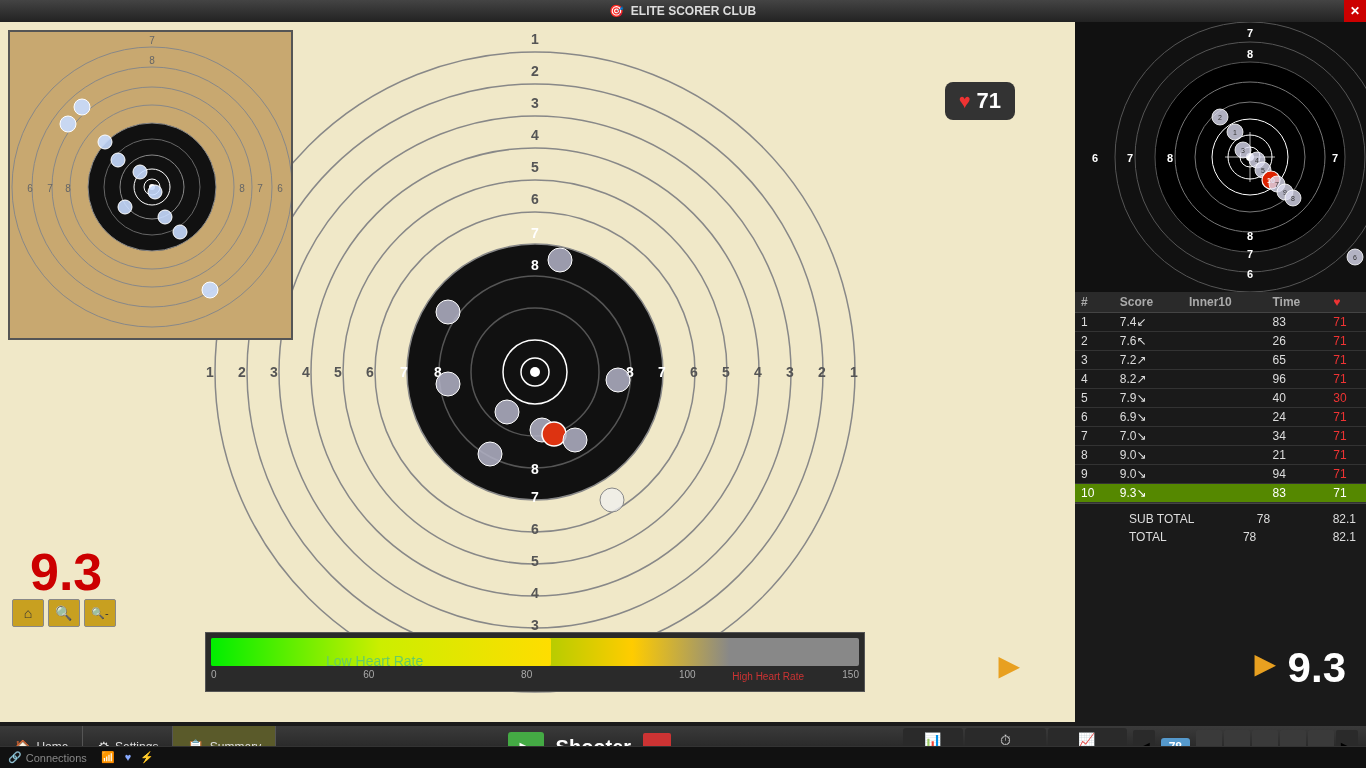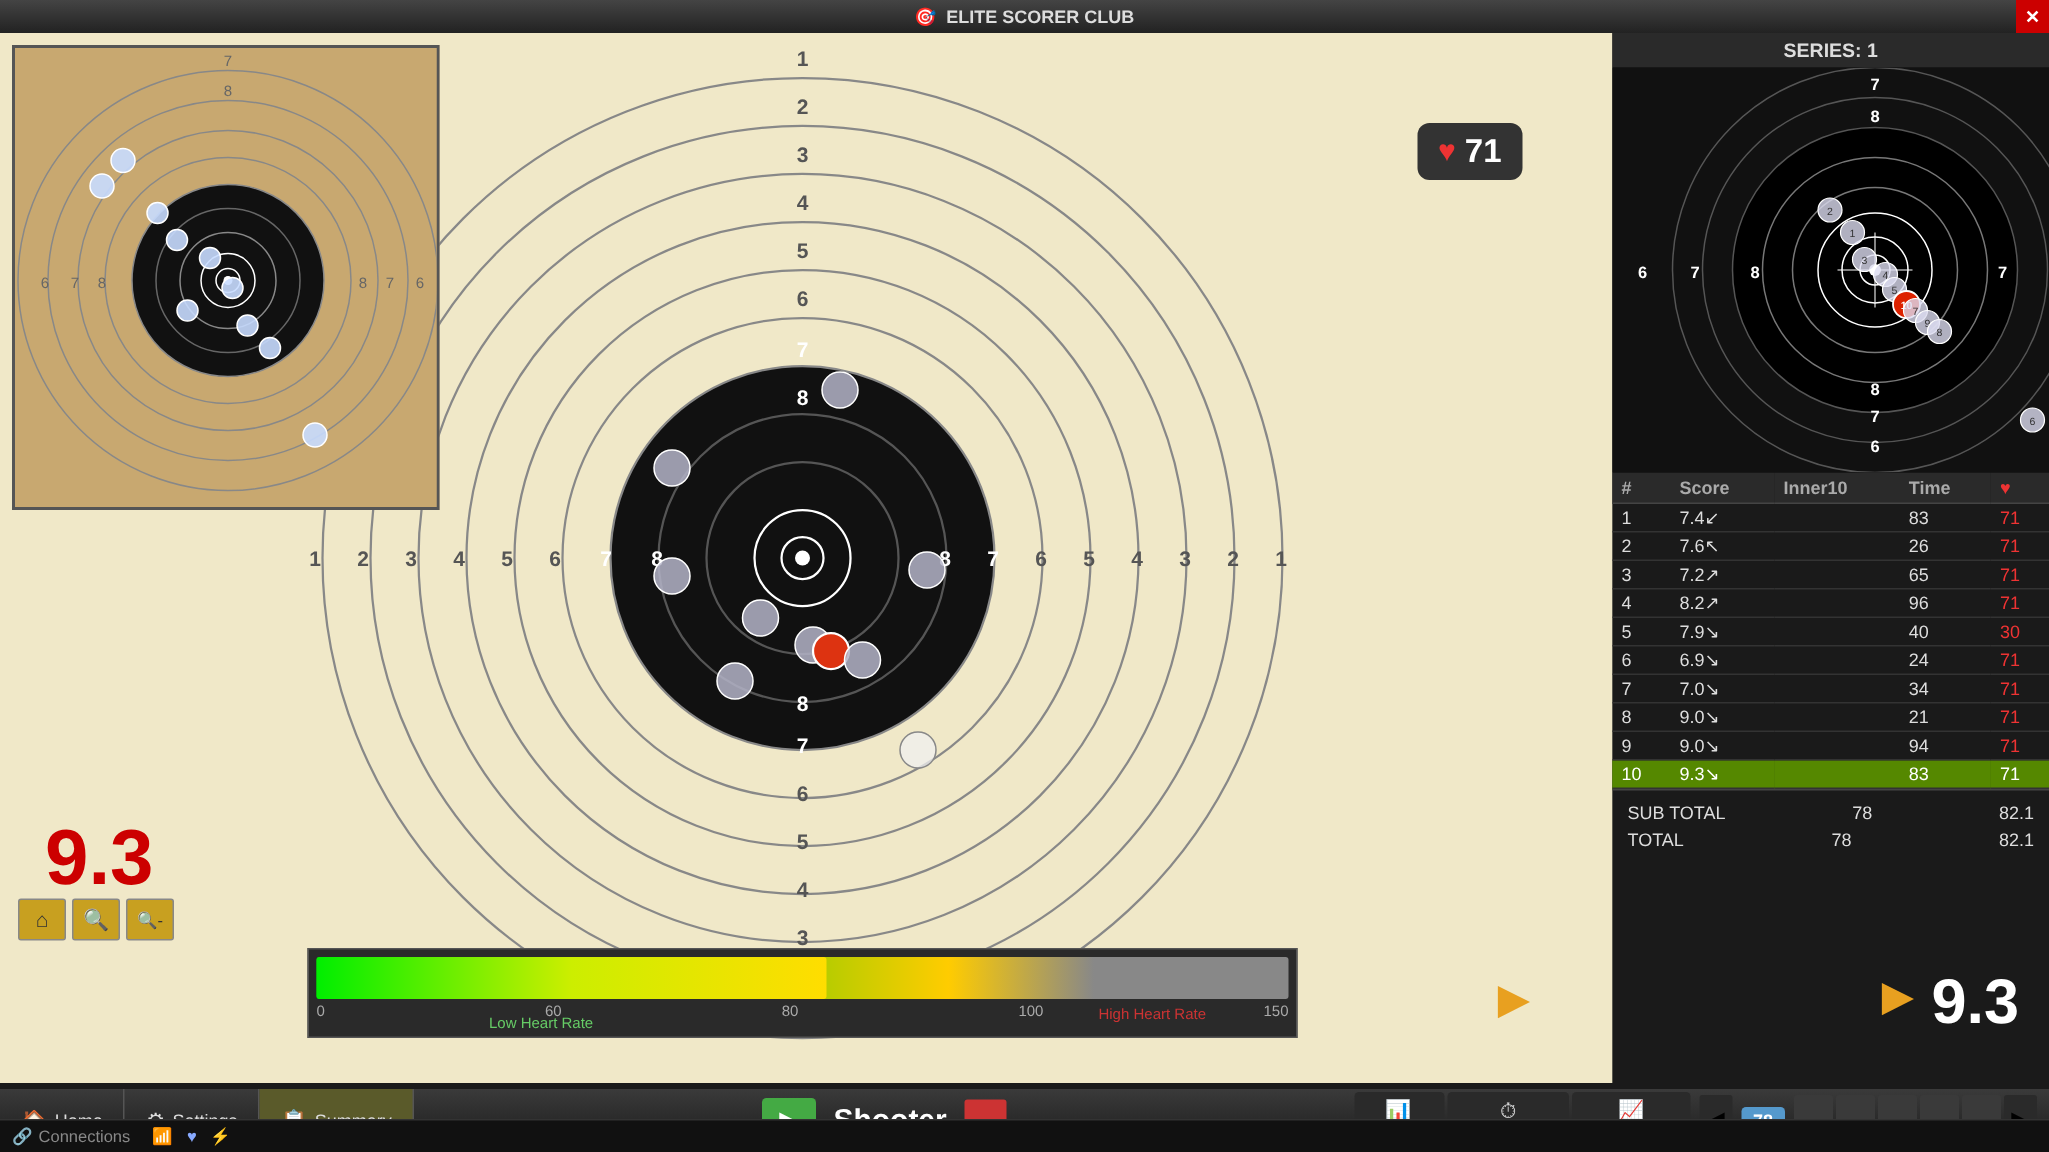--- a/index.html
+++ b/index.html
@@ -69,21 +69,21 @@
     #hr-bar-fill {
       position: absolute; top: 5px; left: 5px; width: 340px; height: 28px;
       background: linear-gradient(to right, #00ee00, #ccee00, #ffdd00);
       border-radius: 2px;
     }
     #hr-labels {
       position: absolute; top: 36px; left: 5px; right: 5px;
       display: flex; justify-content: space-between;
       color: #aaa; font-size: 10px;
     }
-    #hr-low { position: absolute; top: 44px; left: 120px; color: #66cc66; font-size: 10px; }
+    #hr-low { position: absolute; top: 20px; left: 120px; color: #66cc66; font-size: 14px; }
     #hr-high { position: absolute; top: 38px; right: 60px; color: #cc3333; font-size: 10px; }
 
     
     #arrow-indicator {
       position: absolute; bottom: 40px; right: 55px;
       color: #e8a020; font-size: 28px; z-index: 10;
     }
 
     
     #right-panel {
@@ -111,21 +111,21 @@
     #score-table td {
       padding: 2px 6px; border-bottom: 1px solid #333; color: #ddd;
     }
     #score-table tr:nth-child(10) td { background: #558800; color: white; }
     #score-table .heart-col { color: #e33; }
 
     #totals-section {
       padding: 6px; font-size: 12px; color: #ddd;
       border-top: 1px solid #444;
     }
-    #totals-section .row { display: flex; justify-content: space-between; padding: 2px 4px; }
+    #totals-section .row { display: flex; justify-content: space-between; padding: 2px 4px; margin-left: 44px; }
 
     
     #right-big-score {
       position: absolute; bottom: 30px; right: 20px;
       color: white; font-size: 42px; font-weight: bold;
     }
     #right-arrow {
       position: absolute; bottom: 42px; right: 90px;
       color: #e8a020; font-size: 28px;
     }
@@ -346,21 +346,20 @@
       <span>150</span>
     </div>
     <div id="hr-low">Low Heart Rate</div>
     <div id="hr-high">High Heart Rate</div>
   </div>
 
   <div id="arrow-indicator">▶</div>
 </div>
 
 <div id="right-panel">
-  <div id="series-label">SERIES: 1</div>
 
   <div id="mini-target">
     <svg width="291" height="270" viewBox="0 0 291 270">
       <rect width="291" height="270" fill="#111"></rect>
 
       <circle cx="175" cy="135" r="135" fill="none" stroke="#555" stroke-width="1"></circle>
       <circle cx="175" cy="135" r="115" fill="none" stroke="#555" stroke-width="1"></circle>
       <circle cx="175" cy="135" r="95" fill="#000" stroke="#555" stroke-width="1"></circle>
       <circle cx="175" cy="135" r="75" fill="#000" stroke="#777" stroke-width="1"></circle>
       <circle cx="175" cy="135" r="55" fill="#000" stroke="#777" stroke-width="1"></circle>

